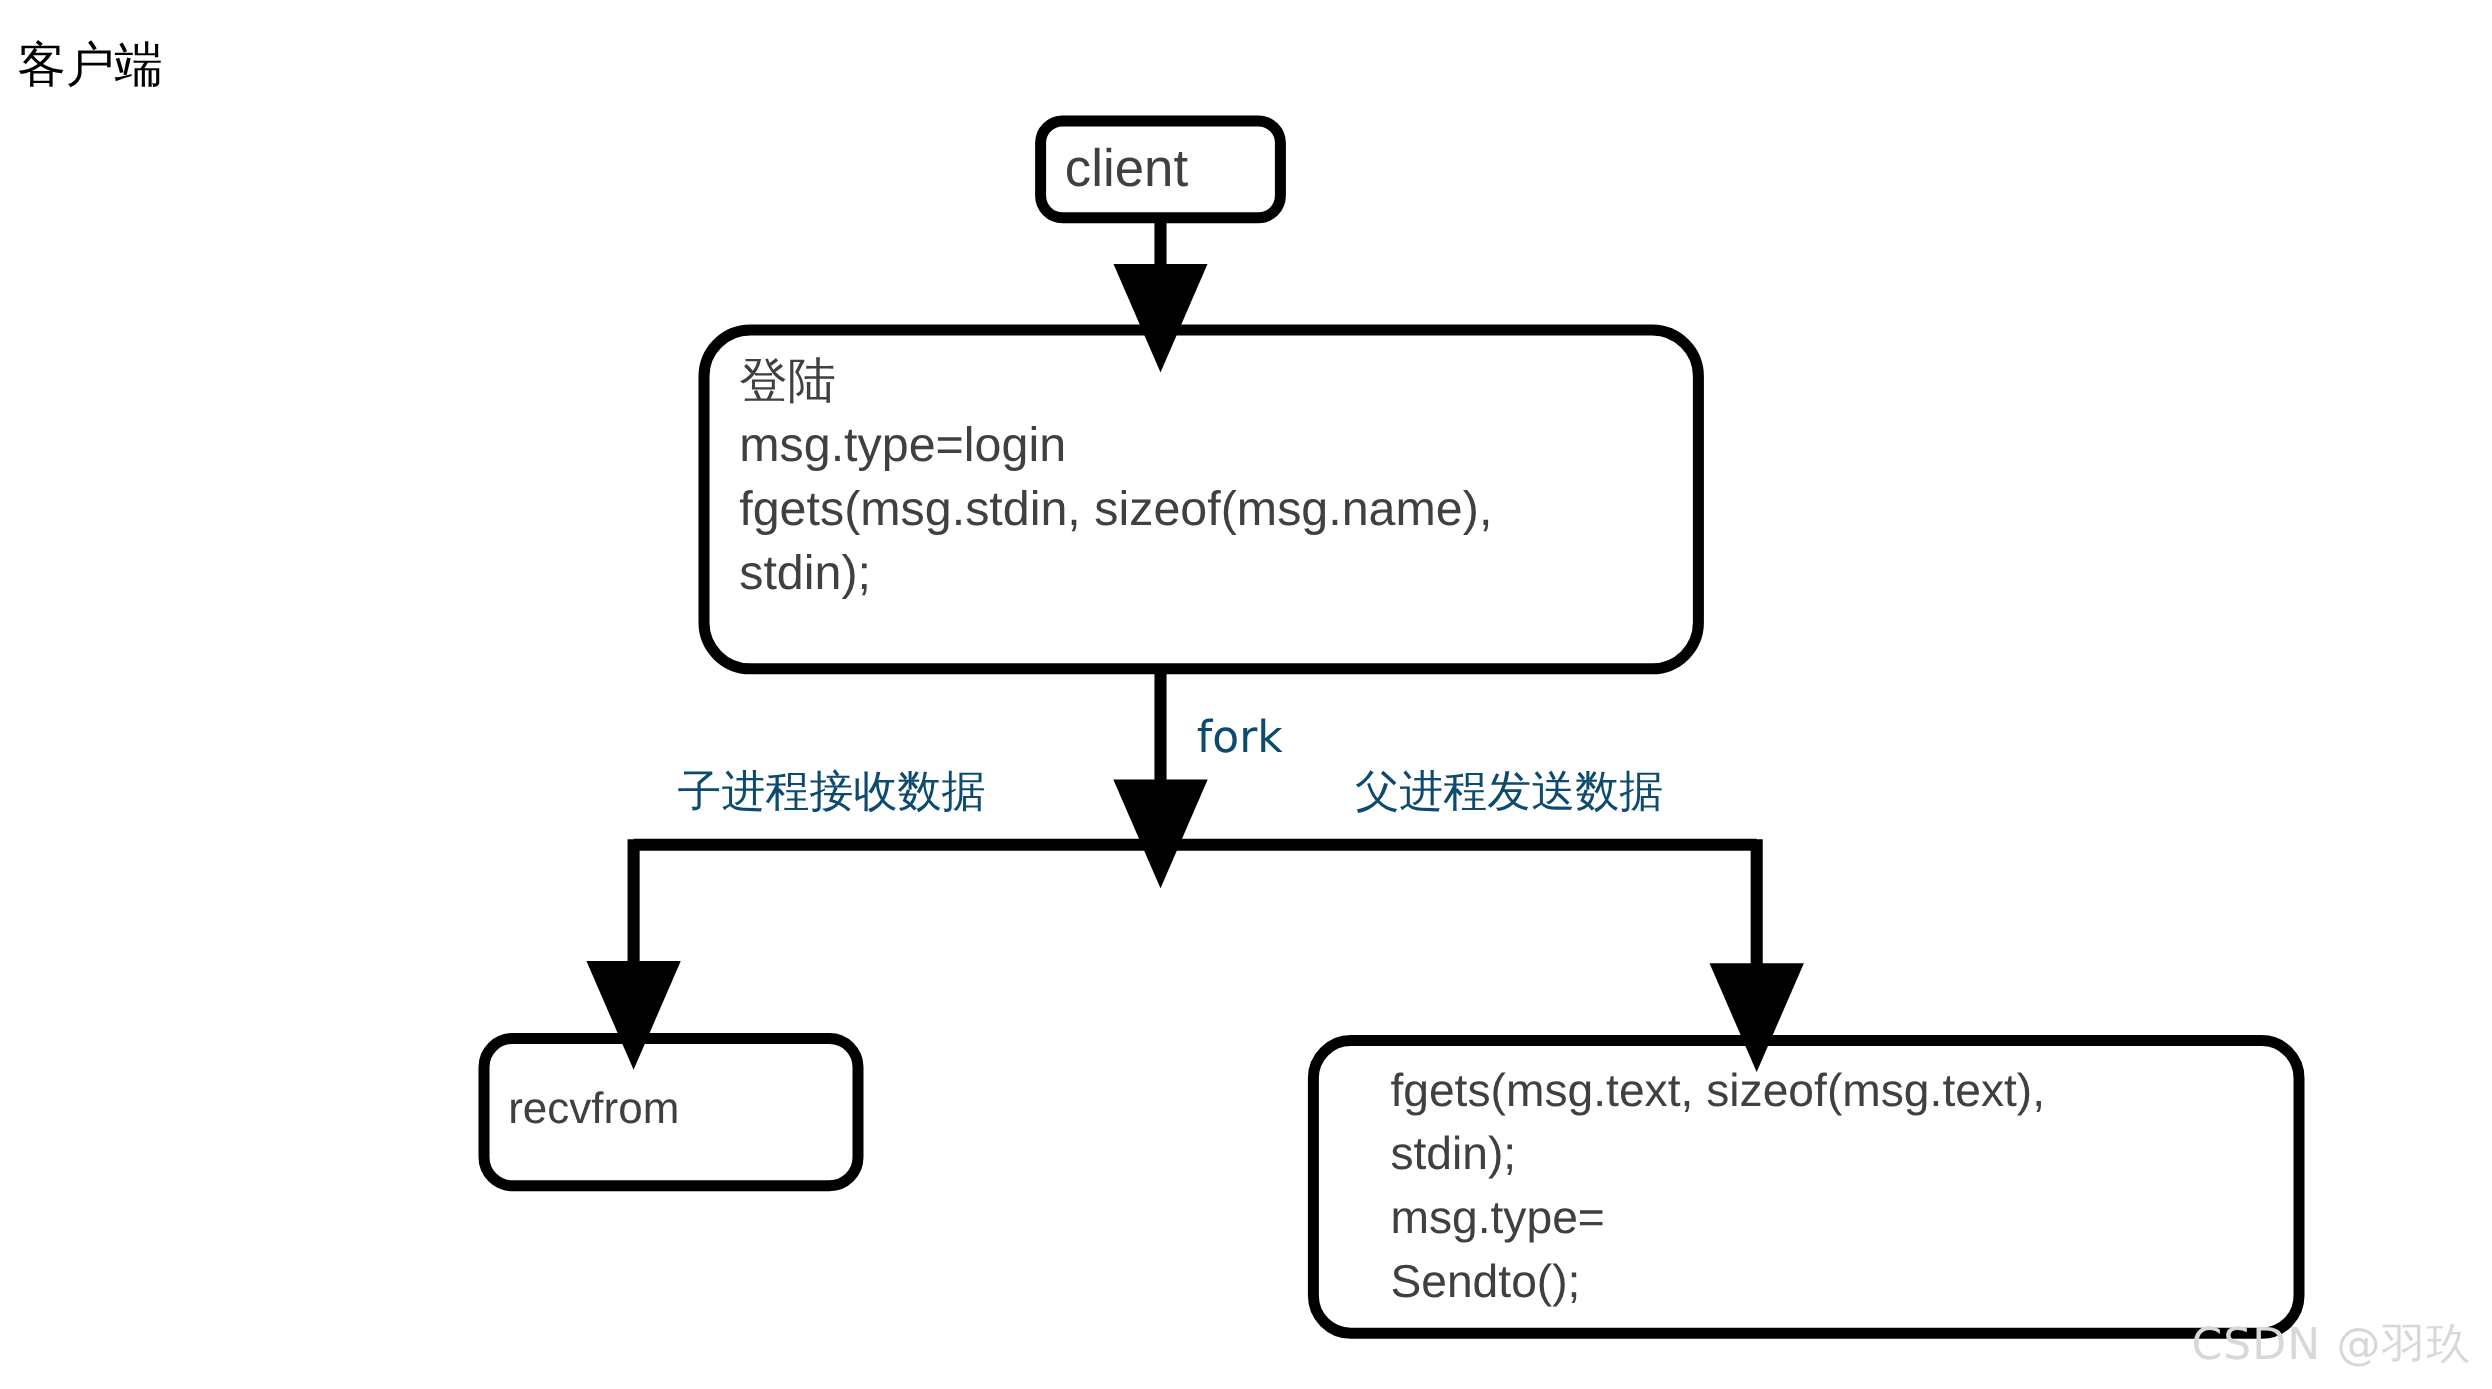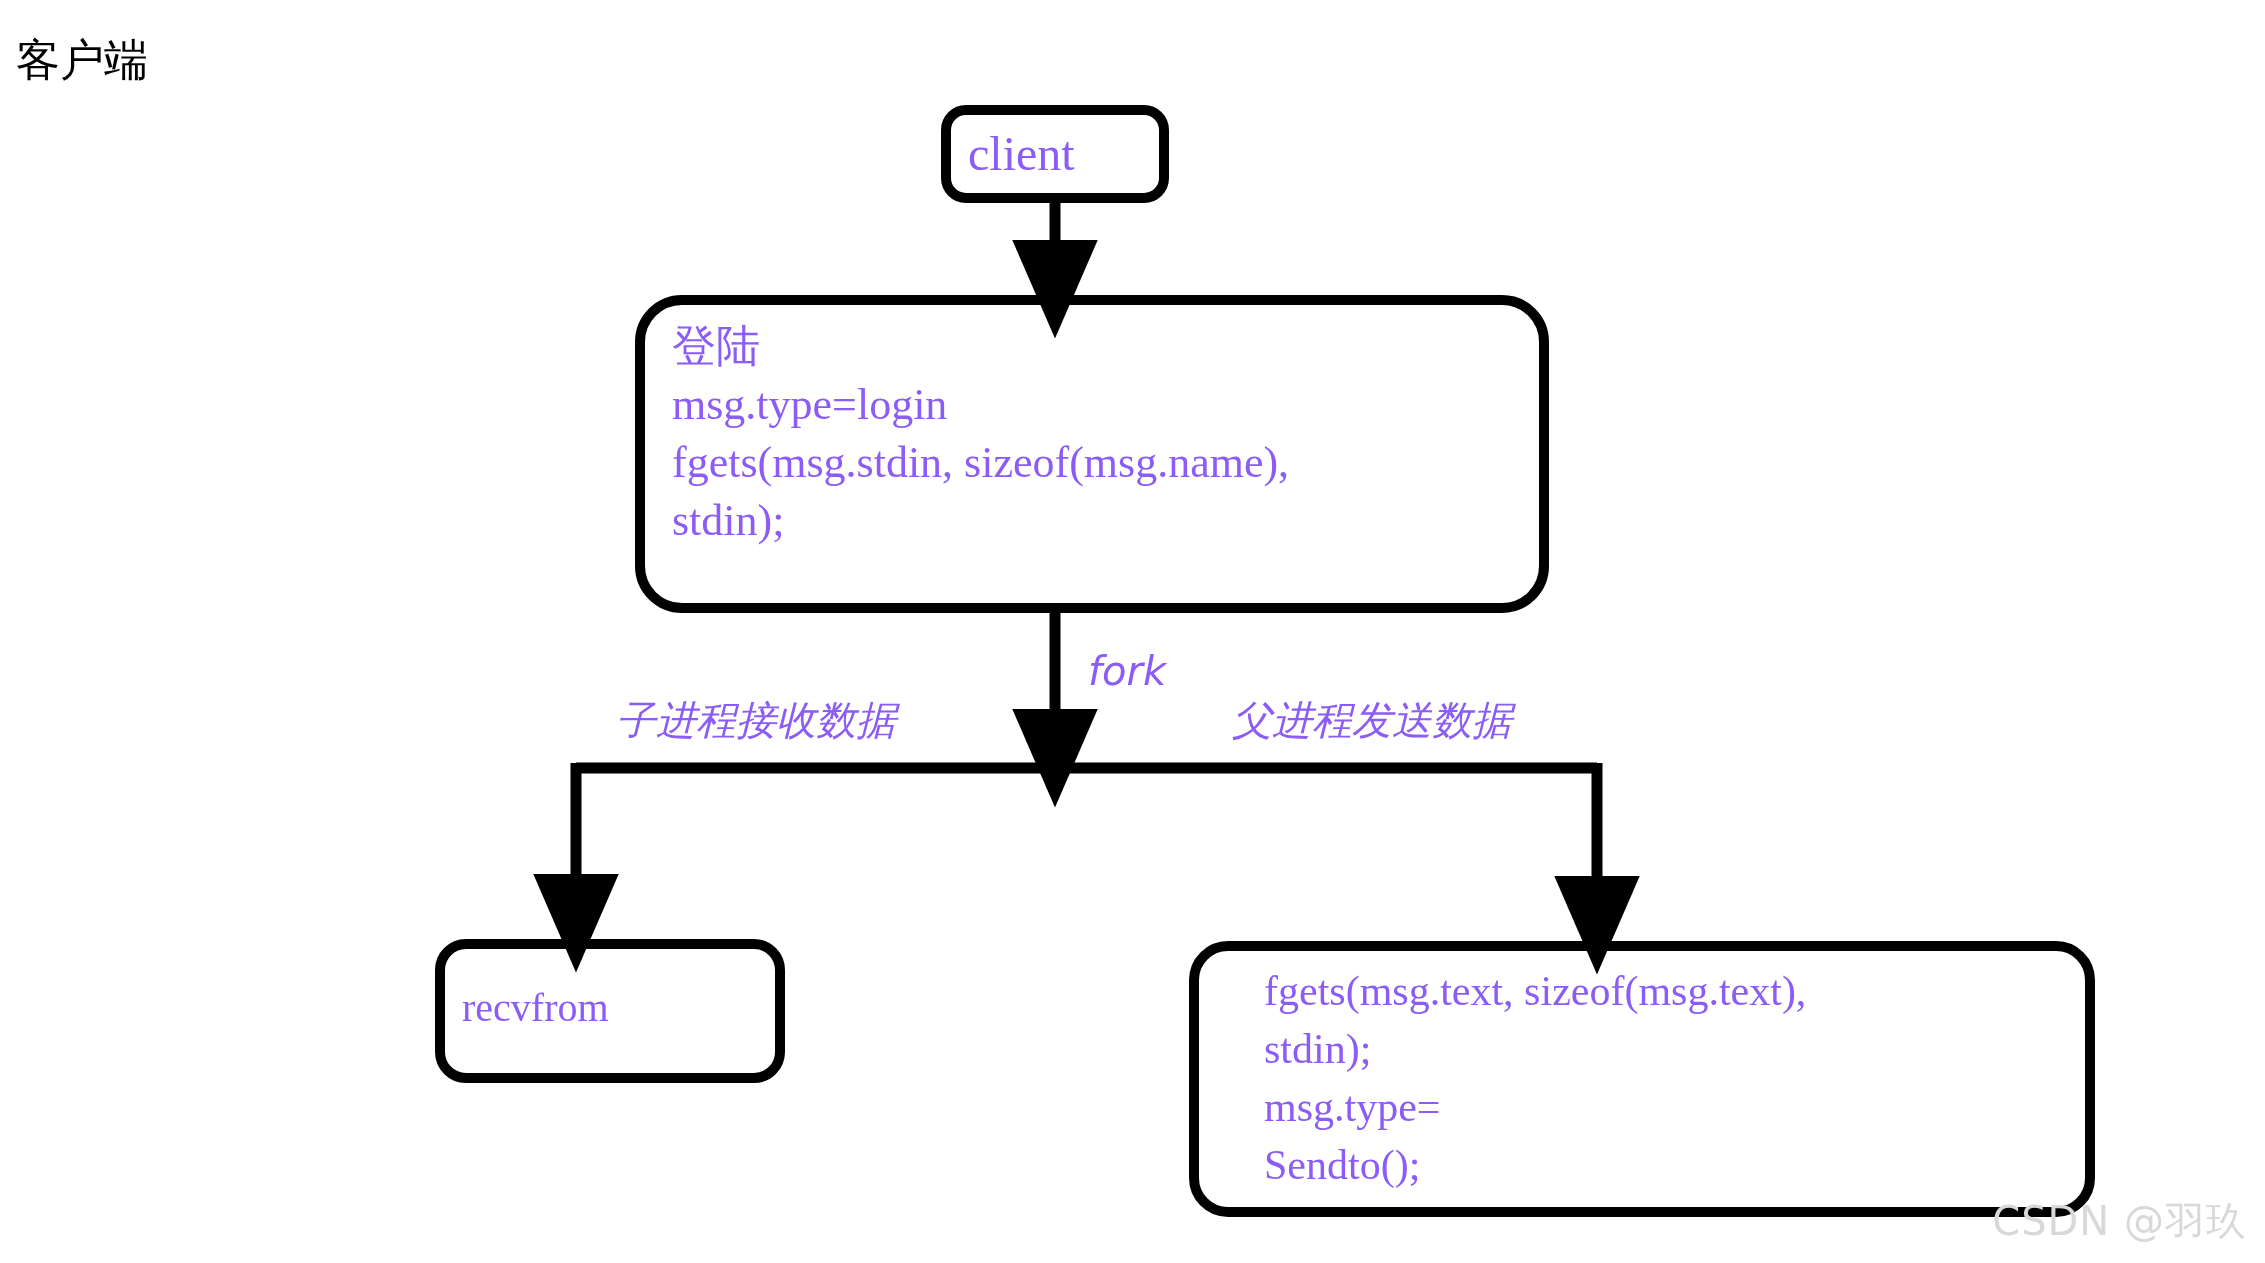--- a/index.html
+++ b/index.html
@@ -28,23 +28,23 @@
     left: 16px;
     top: 36px;
     font-family: Liberation Sans, sans-serif;
     font-size: 44px;
     line-height: 1.1;
     color: #000000;
     white-space: pre;
   }
   .node-text {
     position: absolute;
-    color: #8b5cf6;
+    color: #404040;
     white-space: pre;
-    font-family: Liberation Serif, serif;
+    font-family: Liberation Sans, sans-serif;
   }
   .node-client-text {
     left: 968px;
     top: 126px;
     font-size: 48px;
     line-height: 56px;
     letter-spacing: 0px;
   }
   .node-login-text {
     left: 672px;
@@ -59,26 +59,25 @@
     line-height: 56px;
   }
   .node-sendto-text {
     left: 1264px;
     top: 962px;
     font-size: 42px;
     line-height: 58px;
   }
   .edge-label {
     position: absolute;
-    color: #8b5cf6;
+    color: #0c4a6e;
     white-space: pre;
     font-family: "DejaVu Sans", sans-serif;
     font-size: 40px;
     line-height: 46px;
-    font-style: italic;
   }
   .edge-label-fork {
     left: 1088px;
     top: 648px;
   }
   .edge-label-child {
     left: 616px;
     top: 697px;
   }
   .edge-label-parent {

